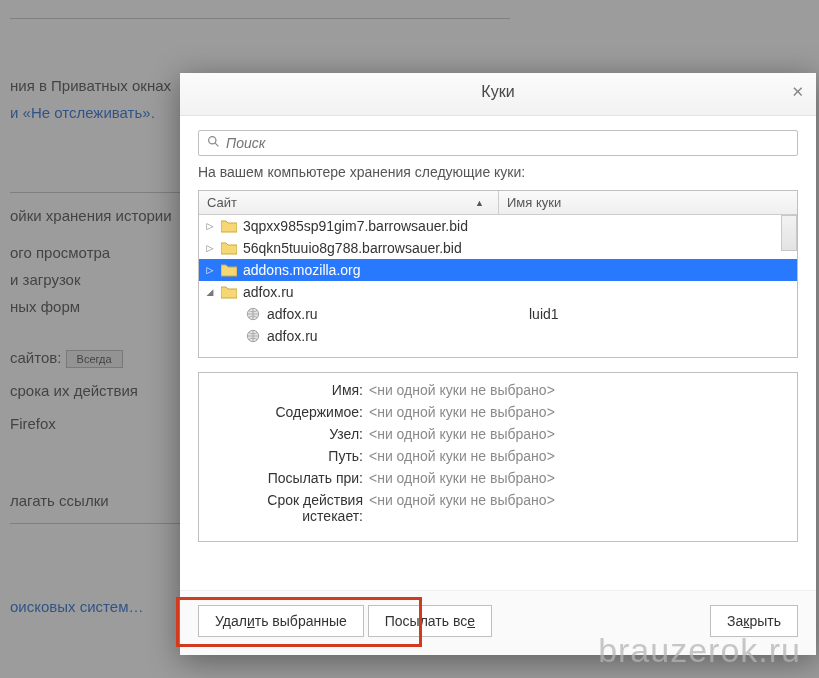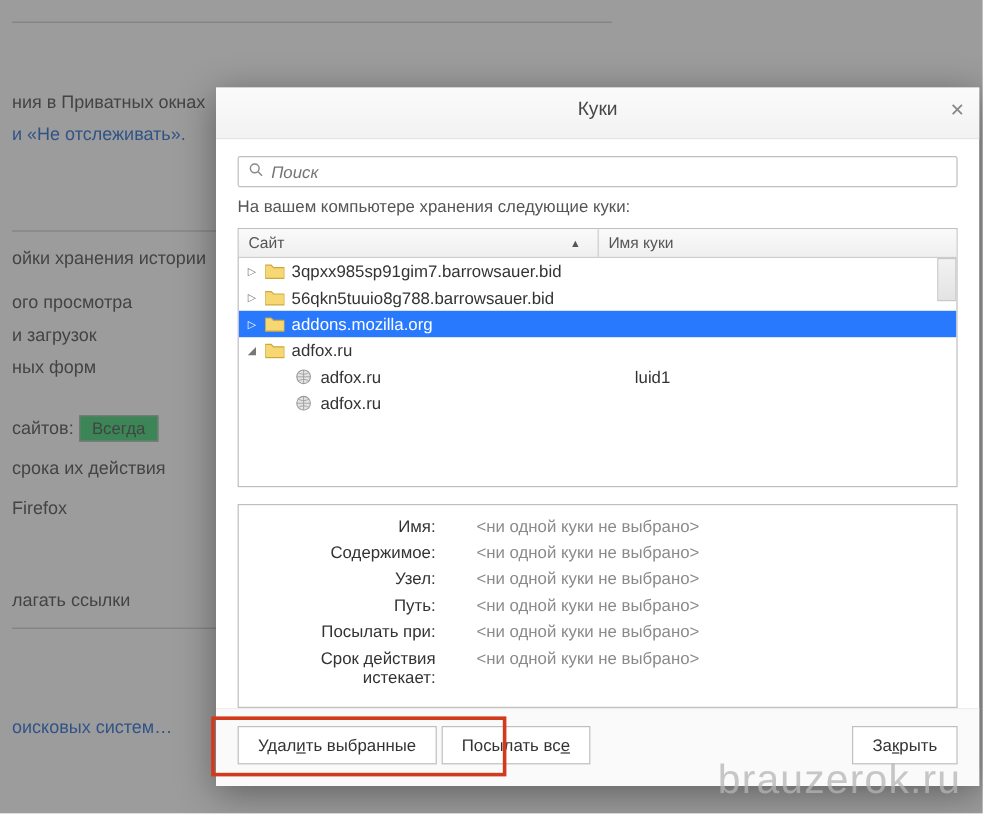--- a/index.html
+++ b/index.html
@@ -2,53 +2,53 @@
 <html><head>
 <meta charset="utf-8">
 <style>
   * { box-sizing: border-box; margin: 0; padding: 0; font-family: "Segoe UI", Arial, sans-serif; }
   body { width: 819px; height: 678px; overflow: hidden; position: relative; background: #f9f9f9; }
   .overlay { position: absolute; inset: 0; background: rgba(80,80,80,0.55); }
   .bg-content { position: absolute; top: 0; left: 0; width: 819px; height: 678px; padding: 18px 0 0 10px; color: #333; }
   .bg-line { font-size: 15px; margin-bottom: 10px; }
   .bg-hr { border-top: 1px solid #b8b8b8; width: 500px; margin: 14px 0; }
   .bg-link { color: #0a57c8; font-size: 15px; text-decoration: none; }
-  .bg-select { border:1px solid #aaa; padding:2px 10px; font-size:14px; background:#22c55e; }
+  .bg-select { border:1px solid #aaa; padding:2px 10px; font-size:11px; background:#e5e5e5; }
   .watermark { position: absolute; right: 18px; bottom: 8px; font-size: 34px; color: rgba(180,180,180,0.75); font-family: Arial, sans-serif; letter-spacing: 1px; }
 
   .dialog { position: absolute; left: 180px; top: 73px; width: 636px; height: 582px; background: #fff; box-shadow: 0 6px 30px rgba(0,0,0,0.4); display: flex; flex-direction: column; }
   .dialog-header { position: relative; padding: 10px 0 14px 0; text-align: center; border-bottom: 1px solid #e4e4e4; background: linear-gradient(#fbfbfb,#f2f2f2); }
   .dialog-title { font-size: 16px; color: #484848; }
   .close-x { position: absolute; right: 12px; top: 10px; font-size: 15px; color: #888; cursor: pointer; background:none; border:none; }
   .dialog-body { flex: 1; padding: 14px 18px 0 18px; display: flex; flex-direction: column; min-height: 0; }
   .search-box { display:flex; align-items:center; border:1px solid #bfbfbf; border-radius:2px; padding:4px 8px; margin-bottom:8px; }
   .search-box .mag { color:#8a8a8a; font-size:14px; margin-right:6px; }
   .search-box input { border:none; outline:none; flex:1; font-size:14px; font-style:italic; color:#555; }
   .desc { font-size:14px; color:#555; margin-bottom:10px; }
 
-  .list-wrap { border:1px solid #bfbfbf; height:216px; display:flex; flex-direction:column; }
+  .list-wrap { border:1px solid #bfbfbf; height:168px; display:flex; flex-direction:column; }
   .list-head { display:flex; background:linear-gradient(#fafafa,#efefef); border-bottom:1px solid #ccc; font-size:13px; color:#555; }
   .col-site { flex: 0 0 300px; padding:4px 8px; border-right:1px solid #ccc; display:flex; align-items:center; justify-content:space-between; }
   .col-name { flex:1; padding:4px 8px; }
   .sort-ind { font-size:9px; color:#555; margin-right:6px; }
   .list-body { flex:1; overflow-y:auto; position:relative; }
   .row { display:flex; align-items:center; font-size:14px; color:#333; padding:3px 6px; gap:6px; }
   .row.selected { background:#2979ff; color:#fff; }
   .tw { display:inline-block; width:10px; text-align:center; font-size:9px; color:#777; }
   .row.selected .tw { color:#fff; }
   .row .indent2 { display:inline-block; width:34px; }
   .folder-icon, .globe-icon { width:16px; height:14px; display:inline-block; }
   .folder-icon svg, .globe-icon svg { width:100%; height:100%; display:block; }
   .rlabel { flex:0 0 276px; white-space:nowrap; overflow:hidden; text-overflow:ellipsis; }
   .row.child .rlabel { flex:0 0 256px; }
   .rcookiename { flex:1; color:#333; }
   .scrollbar-thumb { position:absolute; right:0; top:0; width:16px; height:36px; background:linear-gradient(#f2f2f2,#e3e3e3); border:1px solid #c8c8c8; }
 
   .details { border:1px solid #bfbfbf; margin-top:14px; height:170px; padding:6px 10px; overflow:hidden; }
-  .drow { display:flex; font-size:14px; padding:3px 0;gap:28px; }
+  .drow { display:flex; font-size:14px; padding:3px 0; }
   .dlabel { width:160px; text-align:right; color:#333; padding-right:6px; }
   .dval { color:#8a8a8a; }
 
   .dialog-footer { display:flex; padding:14px 18px 18px 18px; gap:4px; align-items:center; border-top:1px solid #eee; background:#fafafa; }
   .btn { border:1px solid #bfbfbf; background:#fff; font-size:14px; color:#333; padding:7px 16px; cursor:pointer; }
   .spacer { flex:1; }
   .highlight-box { position:absolute; border:3px solid #d13a1d; pointer-events:none; }
   .underline { text-decoration: underline; }
 </style>
 </head>

